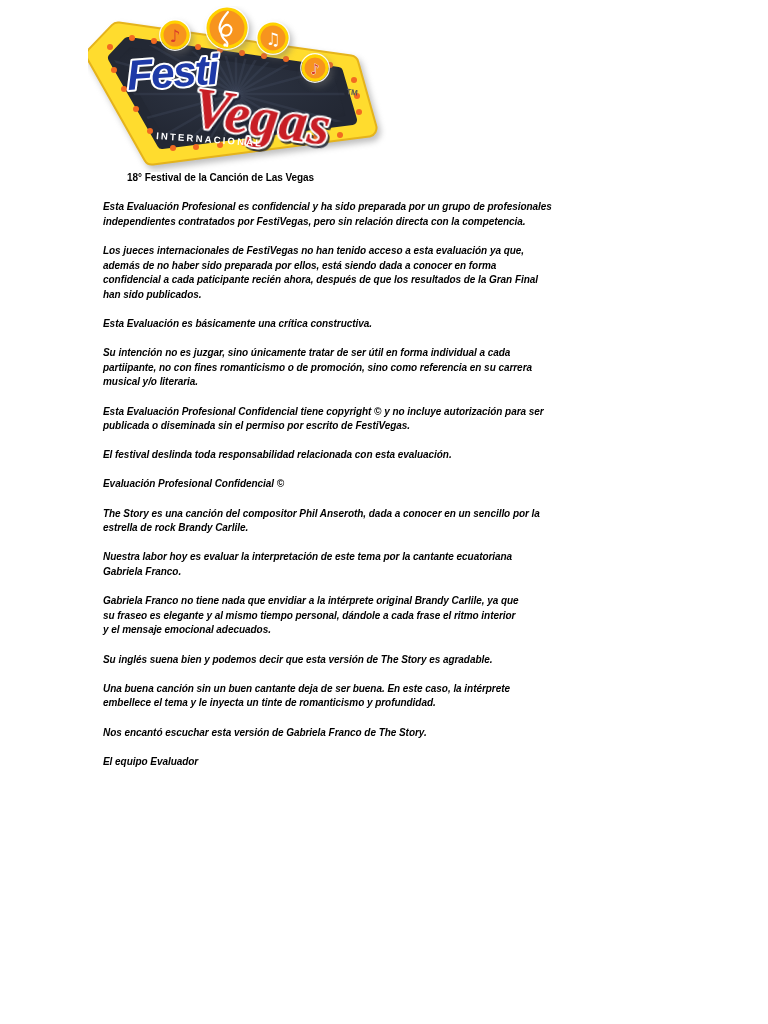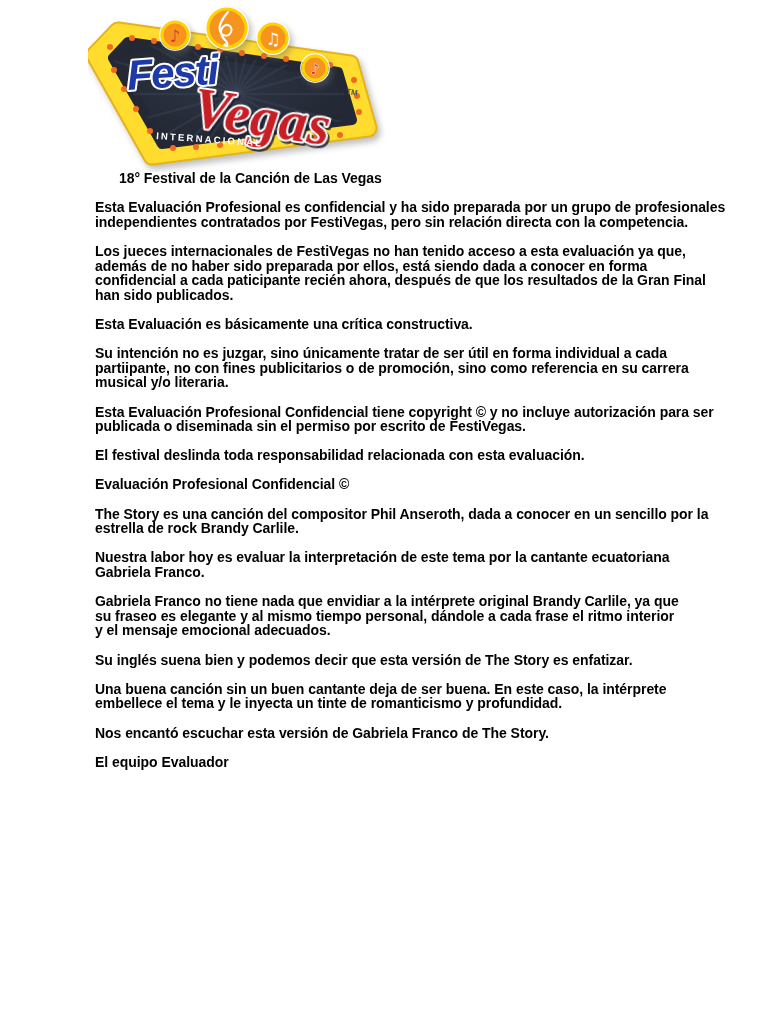--- a/index.html
+++ b/index.html
@@ -4,23 +4,23 @@
 <style>
   html,body{margin:0;padding:0;background:#fff;}
   .page{position:relative;width:768px;height:1024px;background:#ffffff;overflow:hidden;
         font-family:"Liberation Sans",sans-serif;}
   
   .logo-wrap{position:absolute;left:88px;top:6px;width:302px;height:166px;}
   .logo-wrap svg{display:block;width:100%;height:100%;}
   .sign-shadow{filter:drop-shadow(3px 4px 3px rgba(110,110,110,.45));}
   .vegas-text{filter:drop-shadow(2px 2px 0 rgba(27,32,48,.85));}
   
-  .content{position:absolute;left:95px;top:171px;width:640px;color:#000;
-           font-weight:bold;font-size:14px;line-height:14.6px;letter-spacing:-0.05px;}
-  .para{white-space:pre-line;margin:0 0 14.6px 0;}
+  .content{position:absolute;left:103px;top:171px;width:640px;color:#000;
+           font-weight:bold;font-size:10px;line-height:14.6px;letter-spacing:-0.05px;}
+  .para{white-space:pre-line;margin:0 0 14.6px 0;font-style:italic;}
   .heading{margin:0 0 14.6px 24px;white-space:pre-line;}
 </style>
 </head>
 <body>
 
 <div class="page">
 
   <div class="logo-wrap">
     <svg viewBox="0 0 302 166" xmlns="http://www.w3.org/2000/svg">
       <defs>
@@ -121,33 +121,33 @@
   <div class="content">
     <div class="heading">18° Festival de la Canción de Las Vegas</div>
     <div class="para">Esta Evaluación Profesional es confidencial y ha sido preparada por un grupo de profesionales
 independientes contratados por FestiVegas, pero sin relación directa con la competencia.</div>
     <div class="para">Los jueces internacionales de FestiVegas no han tenido acceso a esta evaluación ya que,
 además de no haber sido preparada por ellos, está siendo dada a conocer en forma
 confidencial a cada paticipante recién ahora, después de que los resultados de la Gran Final
 han sido publicados.</div>
     <div class="para">Esta Evaluación es básicamente una crítica constructiva.</div>
     <div class="para">Su intención no es juzgar, sino únicamente tratar de ser útil en forma individual a cada
-partiipante, no con fines publicitarios o de promoción, sino como referencia en su carrera
+partiipante, no con fines romanticismo o de promoción, sino como referencia en su carrera
 musical y/o literaria.</div>
     <div class="para">Esta Evaluación Profesional Confidencial tiene copyright © y no incluye autorización para ser
 publicada o diseminada sin el permiso por escrito de FestiVegas.</div>
     <div class="para">El festival deslinda toda responsabilidad relacionada con esta evaluación.</div>
     <div class="para">Evaluación Profesional Confidencial ©</div>
     <div class="para">The Story es una canción del compositor Phil Anseroth, dada a conocer en un sencillo por la
 estrella de rock Brandy Carlile.</div>
     <div class="para">Nuestra labor hoy es evaluar la interpretación de este tema por la cantante ecuatoriana
 Gabriela Franco.</div>
     <div class="para">Gabriela Franco no tiene nada que envidiar a la intérprete original Brandy Carlile, ya que
 su fraseo es elegante y al mismo tiempo personal, dándole a cada frase el ritmo interior
 y el mensaje emocional adecuados.</div>
-    <div class="para">Su inglés suena bien y podemos decir que esta versión de The Story es enfatizar.</div>
+    <div class="para">Su inglés suena bien y podemos decir que esta versión de The Story es agradable.</div>
     <div class="para">Una buena canción sin un buen cantante deja de ser buena.  En este caso, la intérprete
 embellece el tema y le inyecta un tinte de romanticismo y profundidad.</div>
     <div class="para">Nos encantó escuchar esta versión de Gabriela Franco de The Story.</div>
     <div class="para">El equipo Evaluador</div>
   </div>
 
 </div>
 
 </body></html>

